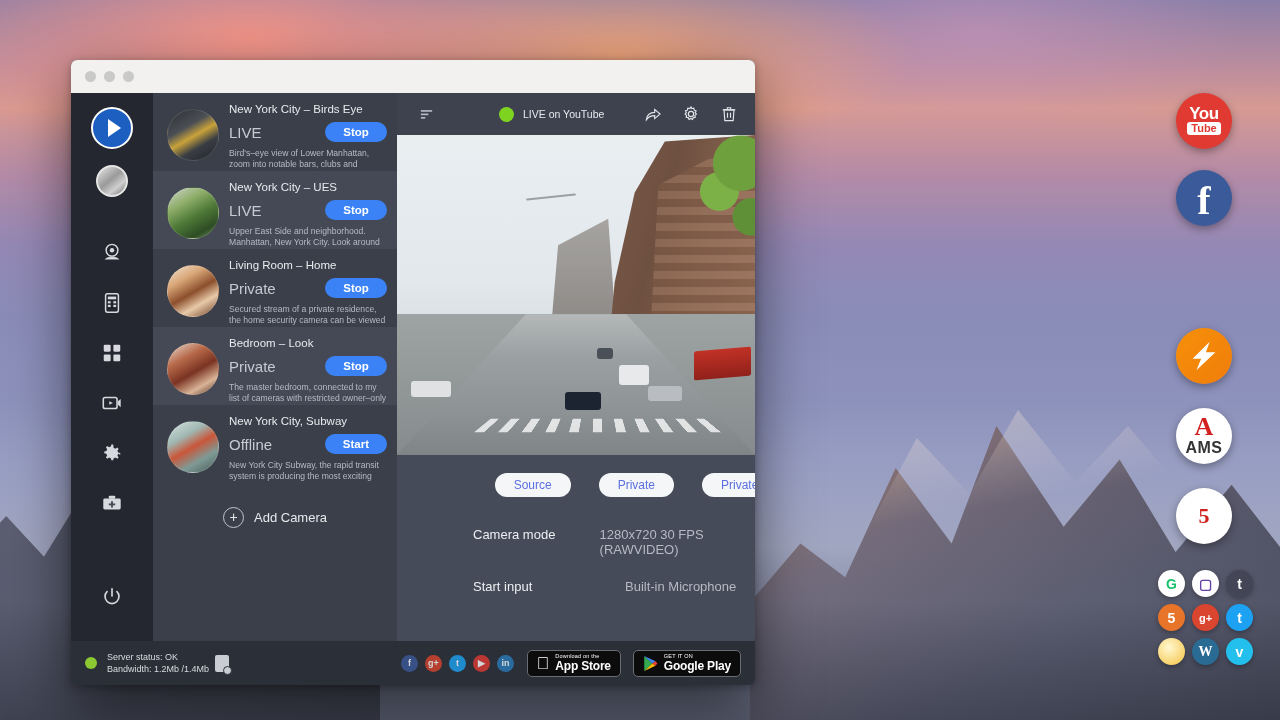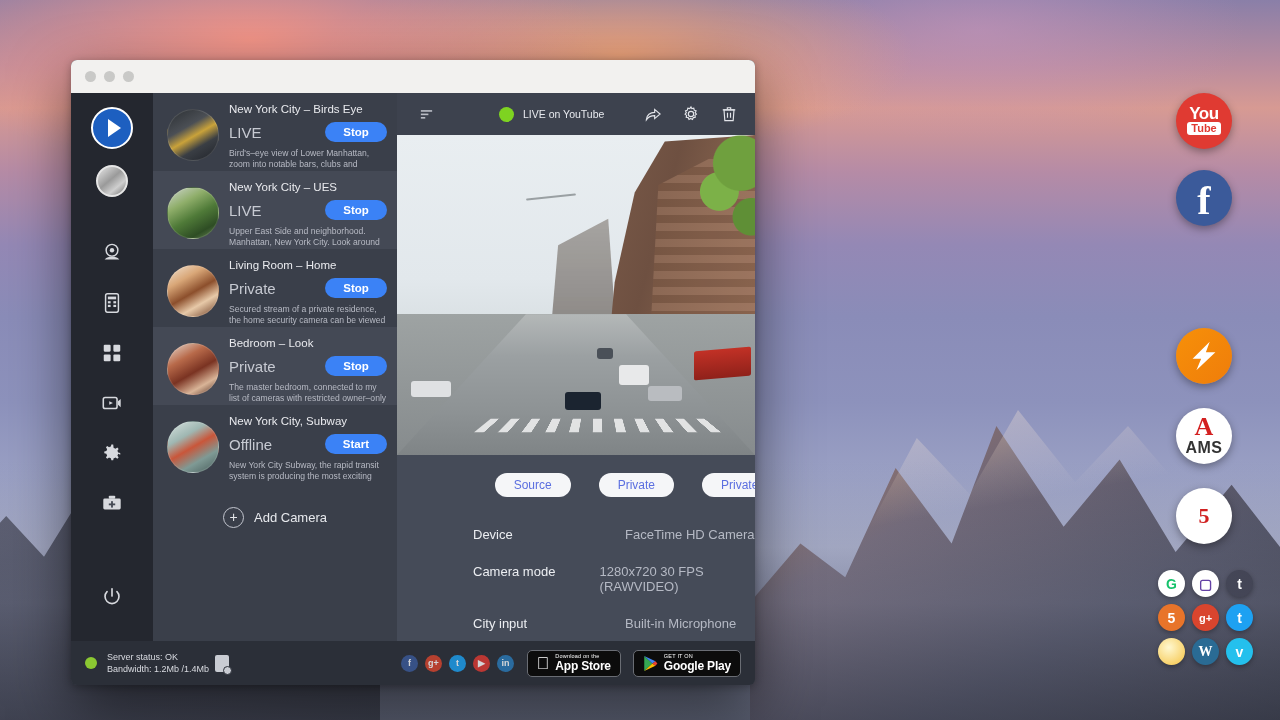--- a/index.html
+++ b/index.html
@@ -501,29 +501,25 @@
         </div>
 
         <div class="tabs" id="tabs">
             <button class="tab">Source</button>
             <button class="tab">Private</button>
             <button class="tab">Private</button>
           </div>
 
         <div class="details" id="details">
             <div class="det-row">
-              <div class="det-label">Device</div>
-              <div class="det-value">FaceTime HD Camera</div>
-            </div>
-            <div class="det-row">
               <div class="det-label">Camera mode</div>
               <div class="det-value">1280x720 30 FPS (RAWVIDEO)</div>
             </div>
             <div class="det-row">
-              <div class="det-label">City input</div>
+              <div class="det-label">Start input</div>
               <div class="det-value">Built-in Microphone</div>
             </div>
           </div>
       </div>
     </div>
 
     <div class="footer">
       <div class="f-status-dot"></div>
       <div>
         <div class="f-status">Server status: OK</div>

